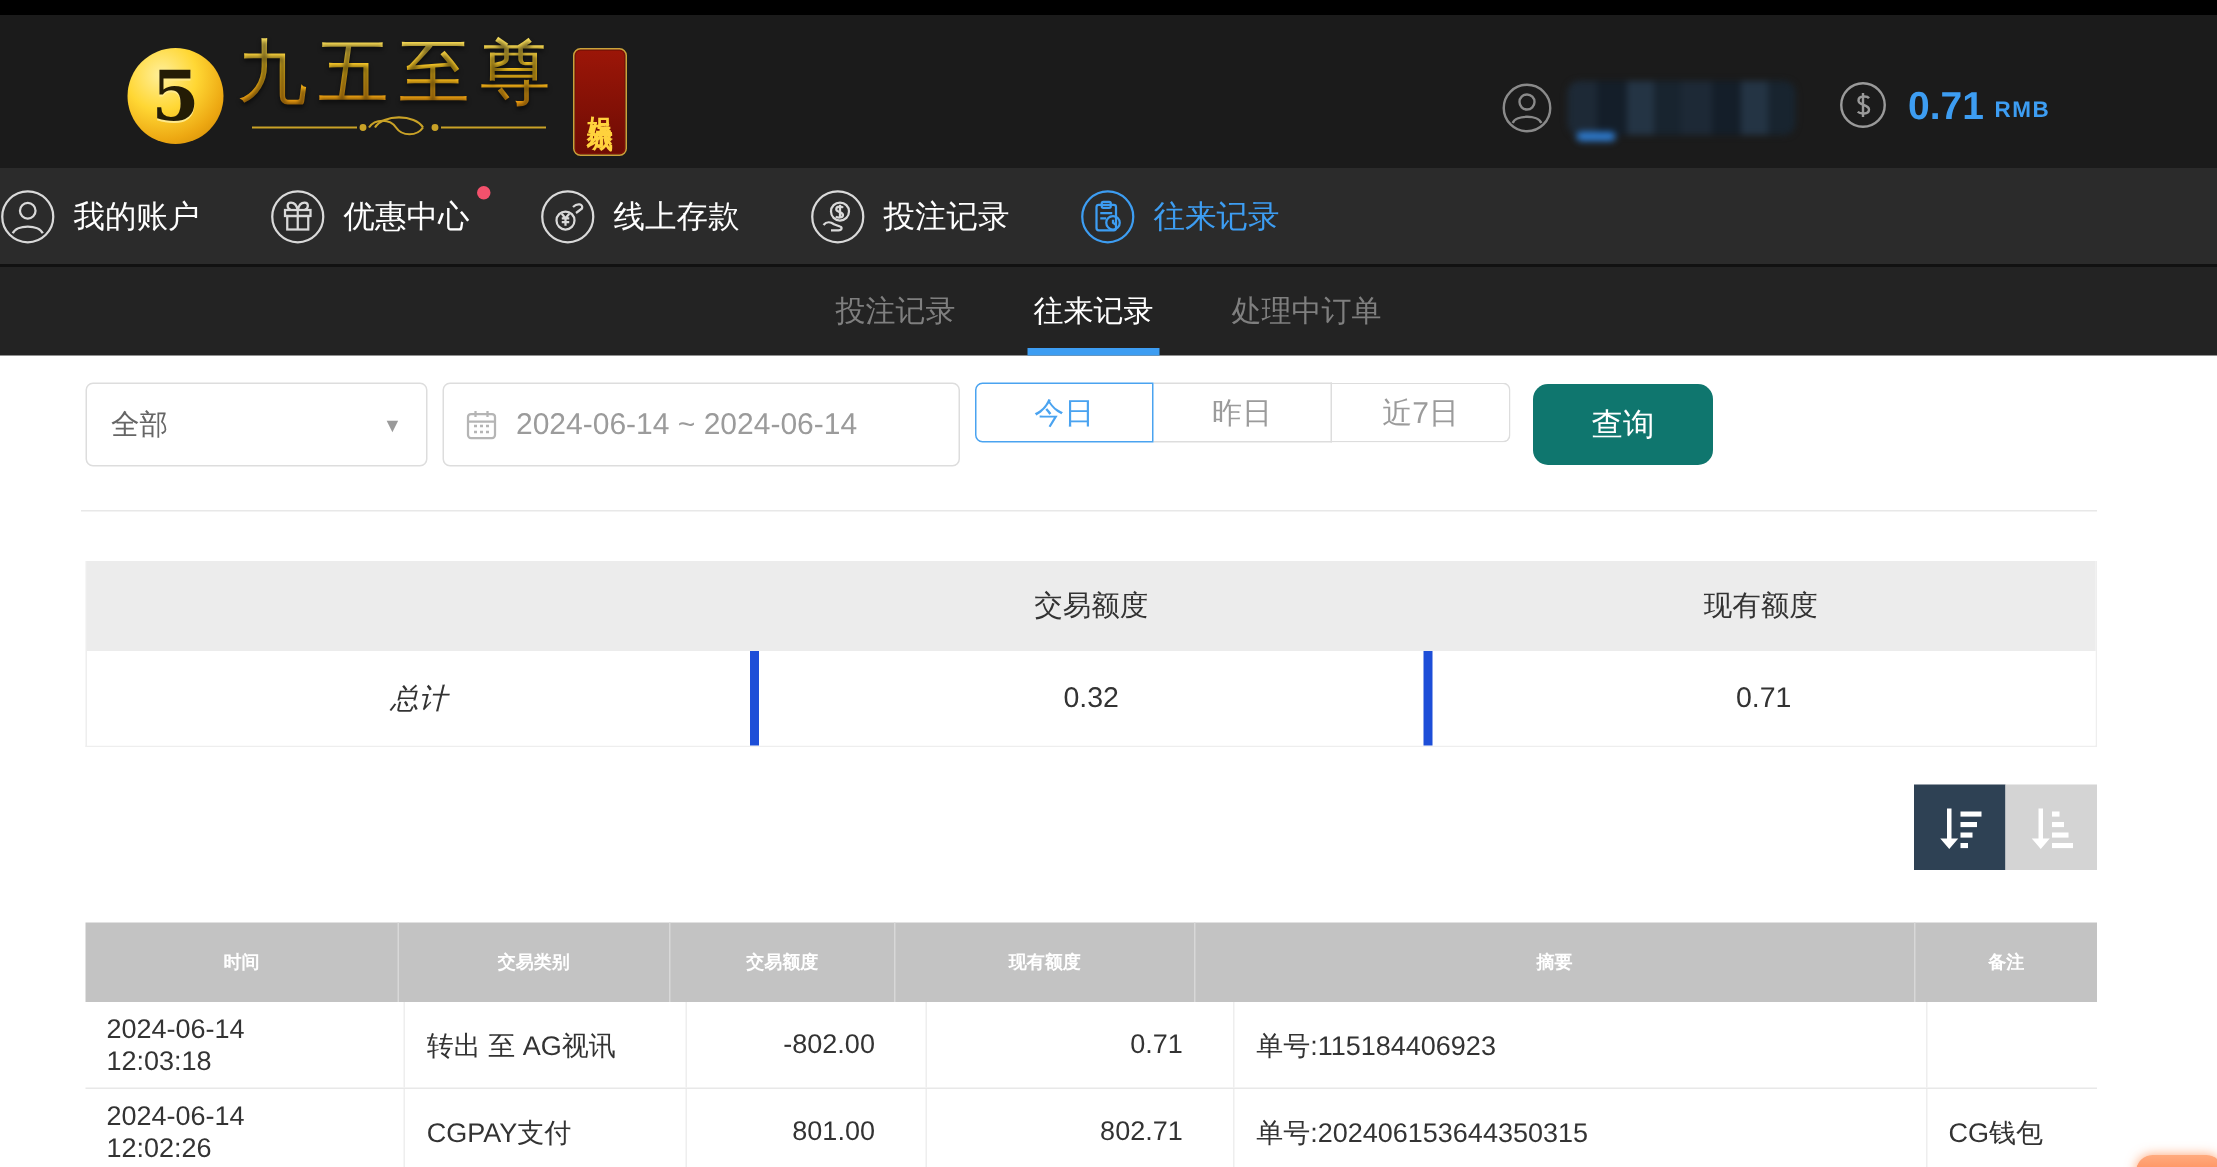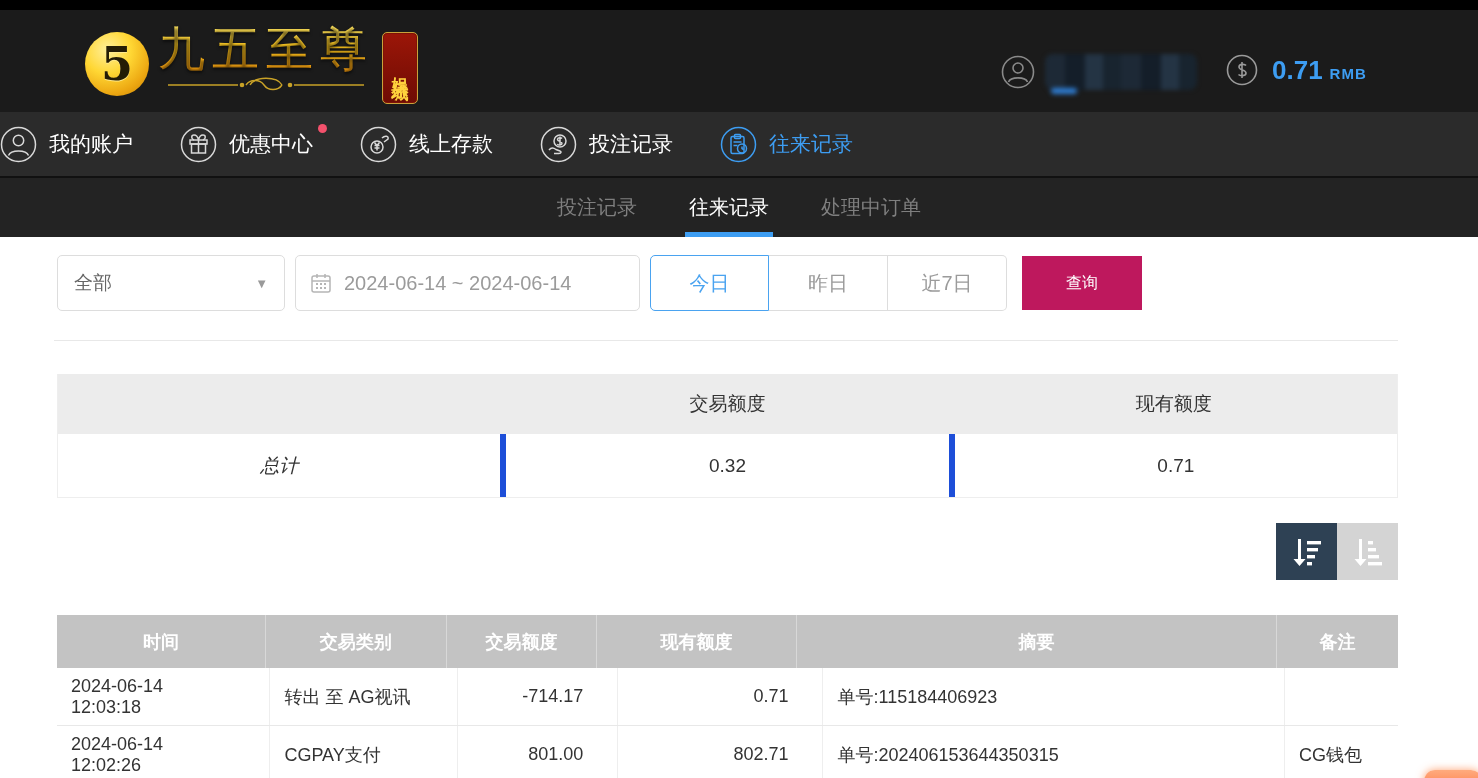--- a/index.html
+++ b/index.html
@@ -62,28 +62,28 @@
   .select-box { position:absolute; left:57px; top:255px; width:228px; height:56px; border:1px solid #ddd; border-radius:5px;
             display:flex; align-items:center; padding:0 16px; cursor:pointer; background:#fff; }
   .select-value { color:#666; font-size:19px; flex:1; }
   .caret-down { color:#9a9a9a; font-size:13px; }
   .date-box { position:absolute; left:295px; top:255px; width:345px; height:56px; border:1px solid #ddd; border-radius:5px;
             display:flex; align-items:center; padding:0 14px; cursor:pointer; background:#fff; }
   .calendar-icon { width:22px; height:22px; color:#b5b5b5; flex:none; }
   .date-value { margin-left:12px; color:#9b9b9b; font-size:20px; white-space:nowrap; }
 
   .quick-group { position:absolute; left:650px; top:255px; height:56px; display:flex; }
-  .quick-btn { width:119px; height:56px; border:1px solid #ddd; border-left-width:0; background:#fff;
+  .quick-btn { width:119px; height:40px; border:1px solid #ddd; border-left-width:0; background:#fff;
             display:flex; align-items:center; justify-content:center; color:#9b9b9b; font-size:20px; cursor:pointer; }
   .quick-btn:first-child { border-left-width:1px; border-radius:5px 0 0 5px; }
   .quick-btn:last-child { border-radius:0 5px 5px 0; }
   .quick-btn.active { border:1px solid #4aa3f0; color:#4aa3f0; z-index:1; }
 
-  .query-btn { position:absolute; left:1022px; top:256px; width:120px; height:54px; background:#be185d; border:none; border-radius:0;
-            color:#fff; font-size:16px; cursor:pointer; display:flex; align-items:center; justify-content:center; }
+  .query-btn { position:absolute; left:1022px; top:256px; width:120px; height:54px; background:#0f766e; border:none; border-radius:10px;
+            color:#fff; font-size:21px; cursor:pointer; display:flex; align-items:center; justify-content:center; }
 
   .divider { position:absolute; left:54px; top:340px; width:1344px; height:1px; background:#e8e8e8; }
 
   
   .summary-table { position:absolute; left:57px; top:374px; width:1341px; border:1px solid #eee; border-top:none; }
   .summary-head { display:flex; background:#ececec; height:60px; }
   .summary-head .cell { flex:1; display:flex; align-items:center; justify-content:center; color:#333; font-size:19px; }
   .summary-row { display:flex; background:#fff; height:63px; }
   .summary-row .cell { flex:1; display:flex; align-items:center; justify-content:center; color:#333; font-size:19px; border-left:6px solid #1d4ed8; }
   .summary-row .cell:first-child { border-left:none;font-style:italic; }
@@ -91,21 +91,21 @@
   
   .sort-group { position:absolute; left:1276px; top:523px; display:flex; }
   .sort-btn { width:61px; height:57px; display:flex; align-items:center; justify-content:center; cursor:pointer; }
   .sort-btn.desc { background:#2e4154; }
   .sort-btn.asc  { background:#d4d4d4; }
   .sort-btn svg { width:34px; height:32px; color:#fff; }
 
   
   .main-table { position:absolute; left:57px; top:615px; width:1341px; }
   .mt-head { display:flex; background:#c3c3c3; height:53px; }
-  .mt-head .cell { display:flex; align-items:center; justify-content:center; color:#fff; font-size:18px; font-weight:bold; border-left:1px solid #d8d8d8; }
+  .mt-head .cell { display:flex; align-items:center; justify-content:center; color:#fff; font-size:12px; font-weight:bold; border-left:1px solid #d8d8d8; }
   .mt-head .cell:first-child { border-left:none; }
   .mt-row { display:flex; background:#fff; height:58px; border-bottom:1px solid #e8e8e8;gap:20px; }
   .mt-row .cell { display:flex; align-items:center; color:#333; font-size:18px; border-left:1px solid #eee; padding:0 14px; }
   .mt-row .cell:first-child { border-left:none; }
   .c0 { width:15.5%; justify-content:center; }
   .c1 { width:13.5%; justify-content:flex-start; }
   .c2 { width:11.2%; justify-content:flex-end; }
   .c3 { width:14.9%; justify-content:flex-end; }
   .c4 { width:35.8%; justify-content:flex-start; }
   .c5 { width:9.1%;  justify-content:flex-start; }
@@ -289,21 +289,21 @@
       <div class="cell c0">时间</div>
       <div class="cell c1">交易类别</div>
       <div class="cell c2">交易额度</div>
       <div class="cell c3">现有额度</div>
       <div class="cell c4">摘要</div>
       <div class="cell c5">备注</div>
     </div>
     <div class="mt-row">
       <div class="cell c0">2024-06-14 12:03:18</div>
       <div class="cell c1">转出 至 AG视讯</div>
-      <div class="cell c2">-714.17</div>
+      <div class="cell c2">-802.00</div>
       <div class="cell c3">0.71</div>
       <div class="cell c4">单号:115184406923</div>
       <div class="cell c5"></div>
     </div>
     <div class="mt-row">
       <div class="cell c0">2024-06-14 12:02:26</div>
       <div class="cell c1">CGPAY支付</div>
       <div class="cell c2">801.00</div>
       <div class="cell c3">802.71</div>
       <div class="cell c4">单号:202406153644350315</div>

